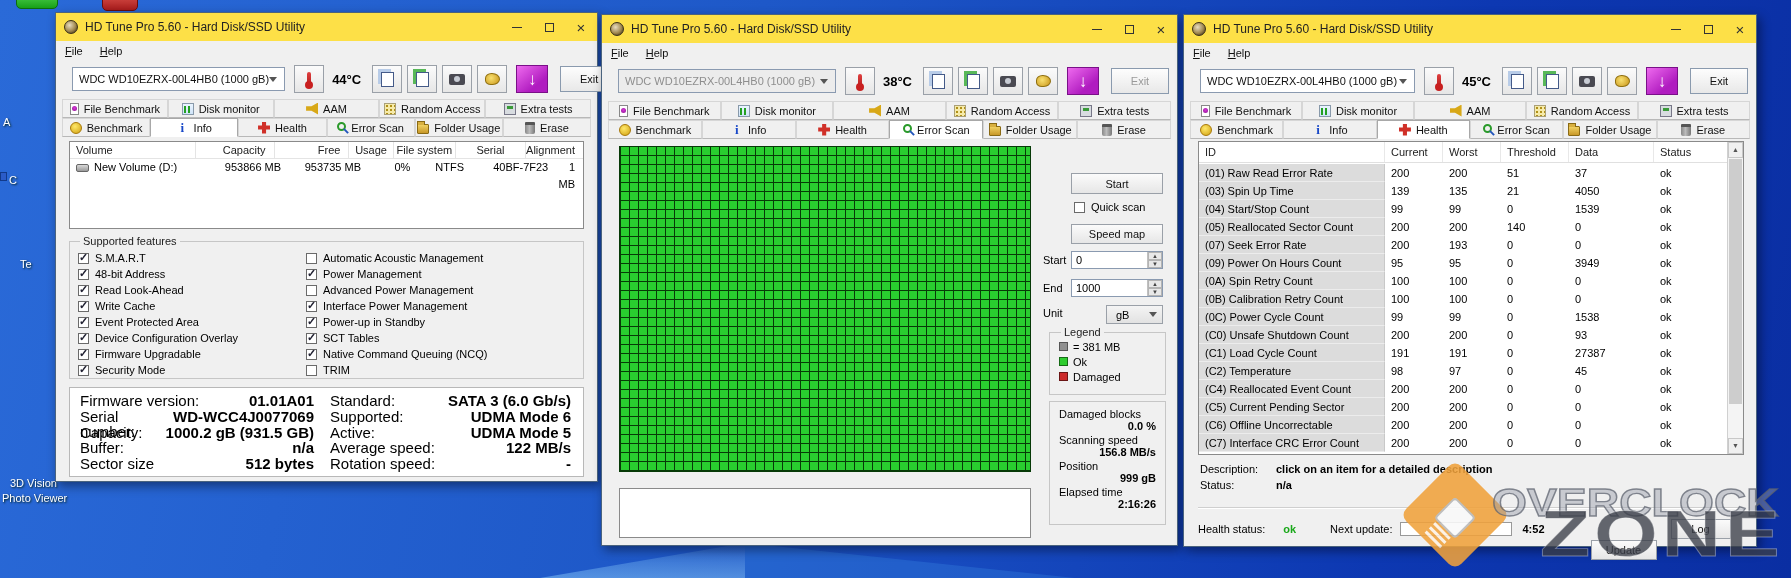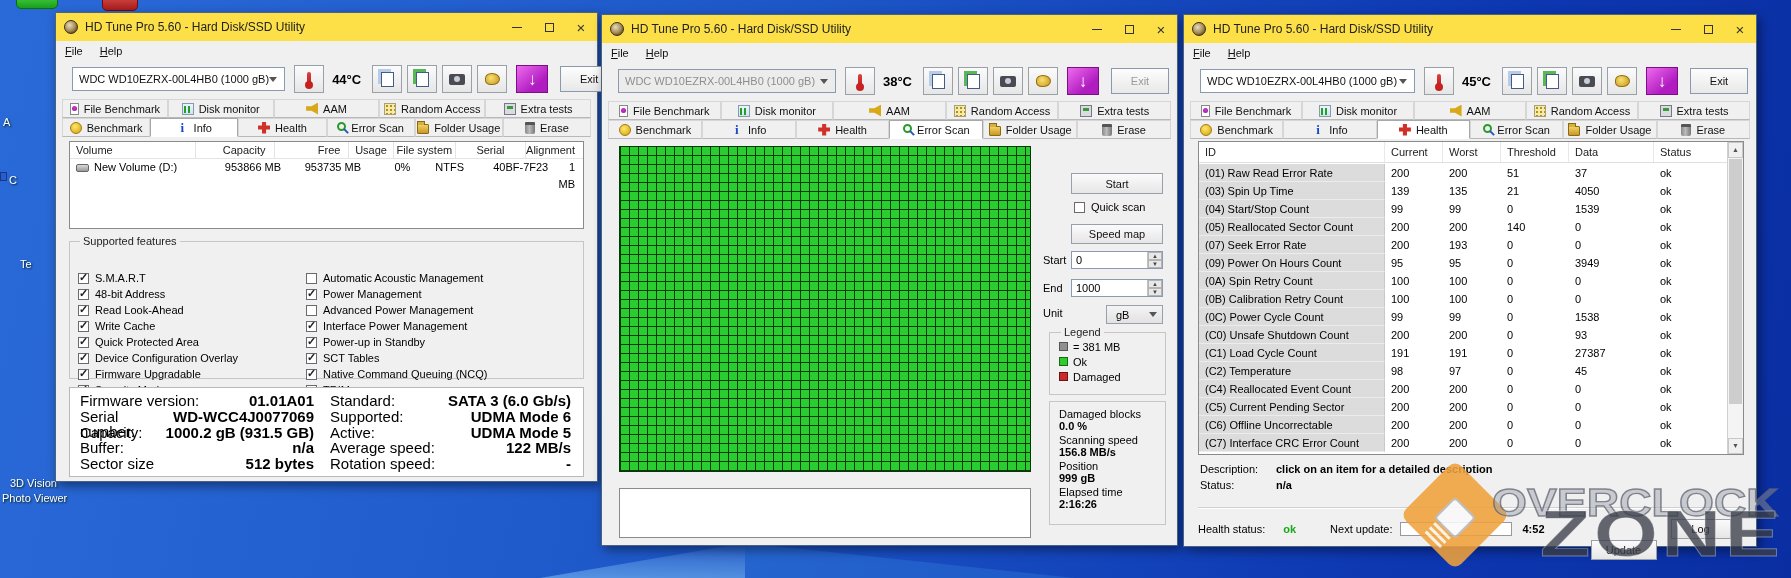--- a/index.html
+++ b/index.html
@@ -91,21 +91,21 @@
 .c0{width:150px;padding-left:6px;}
 .c1{width:92px;text-align:right;padding-right:8px;}
 .c2{width:88px;text-align:right;padding-right:8px;}
 .c3{width:52px;text-align:right;padding-right:6px;}
 .c4{width:74px;text-align:center;}
 .c5{width:84px;text-align:center;}
 .c6{flex:1;text-align:right;padding-right:8px;border-right:none !important;}
 .drive-ic{display:inline-block;width:13px;height:8px;background:linear-gradient(#d8d8d8,#9a9a9a);border:1px solid #666;border-radius:2px;margin-right:5px;vertical-align:middle;}
 .features{position:absolute;left:13px;right:13px;top:222px;height:144px;border:1px solid #c6c6c6;padding:3px 0 0 8px;}
 .features legend,.legendbox legend{font-size:11px;color:#222;padding:0 3px;margin-left:2px;}
-.fcols{display:flex;margin-top:20px;}
+.fcols{display:flex;}
 .fcol{width:228px;}
 .fcol.rightcol{flex:1;}
 .featrow{display:flex;align-items:center;gap:6px;height:16px;font-size:11px;color:#000;}
 .detailbox{position:absolute;left:13px;right:13px;top:374px;height:90px;background:#fff;border:1px solid #b8b8b8;display:flex;font-size:15px;padding:5px 10px;}
 .dcol{width:250px;display:flex;flex-direction:column;justify-content:space-between;padding-right:16px;}
 .dcol.rightcol{flex:1;padding-right:2px;}
 .drow{display:flex;height:15px;line-height:15px;}
 .dlabel{flex:1;color:#000;}
 .dvalue{font-weight:bold;text-align:right;color:#000;}
 
@@ -124,21 +124,21 @@
 .unit-dd .combo-arrow{margin-left:auto;margin-right:5px;}
 .legendbox{position:absolute;left:447px;top:311px;width:117px;height:69px;border:1px solid #c6c6c6;padding-left:9px;padding-top:1px;}
 .lrow{display:flex;align-items:center;gap:5px;height:15px;font-size:11px;}
 .sw{width:9px;height:9px;border:1px solid #555;flex:none;}
 .sw.gray{background:#909090;}
 .sw.okc{background:#2ecc2e;border-color:#156a15;}
 .sw.bad{background:#cc2a2a;border-color:#6a1515;}
 .statsbox{position:absolute;left:447px;top:386px;width:117px;height:124px;border:1px solid #c6c6c6;padding:6px 9px 0 9px;}
 .statrow{margin-bottom:2px;}
 .slabel{font-size:11px;display:block;}
-.svalue{font-size:11px;font-weight:bold;display:block;text-align:left;}
+.svalue{font-size:11px;font-weight:bold;display:block;text-align:right;}
 
 
 .smart{position:absolute;left:14px;top:126px;width:546px;height:314px;background:#fff;border:1px solid #8a8a8a;font-size:11px;}
 .shead{display:flex;height:21px;line-height:20px;border-bottom:1px solid #e0e0e0;color:#222;}
 .sh{padding-left:6px;border-right:1px solid #e8e8e8;}
 .sh0{width:186px;}.sh1{width:58px;}.sh2{width:58px;}.sh3{width:68px;}.sh4{width:85px;}.sh5{flex:1;border-right:none;}
 .sbody{position:absolute;top:22px;left:0;right:16px;bottom:1px;overflow:hidden;}
 .srow{display:flex;height:18px;line-height:18px;color:#000;}
 .sc{padding-left:6px;}
 .sc.id{width:186px;background:#dcdcdc;border-bottom:1px solid #ececec;border-right:1px solid #c8c8c8;}
@@ -330,21 +330,21 @@
             <span>Read Look-Ahead</span>
           </div>
 
           <div class="featrow">
             <span class="cb on"></span>
             <span>Write Cache</span>
           </div>
 
           <div class="featrow">
             <span class="cb on"></span>
-            <span>Quick Protected Area</span>
+            <span>Event Protected Area</span>
           </div>
 
           <div class="featrow">
             <span class="cb on"></span>
             <span>Device Configuration Overlay</span>
           </div>
 
           <div class="featrow">
             <span class="cb on"></span>
             <span>Firmware Upgradable</span>

